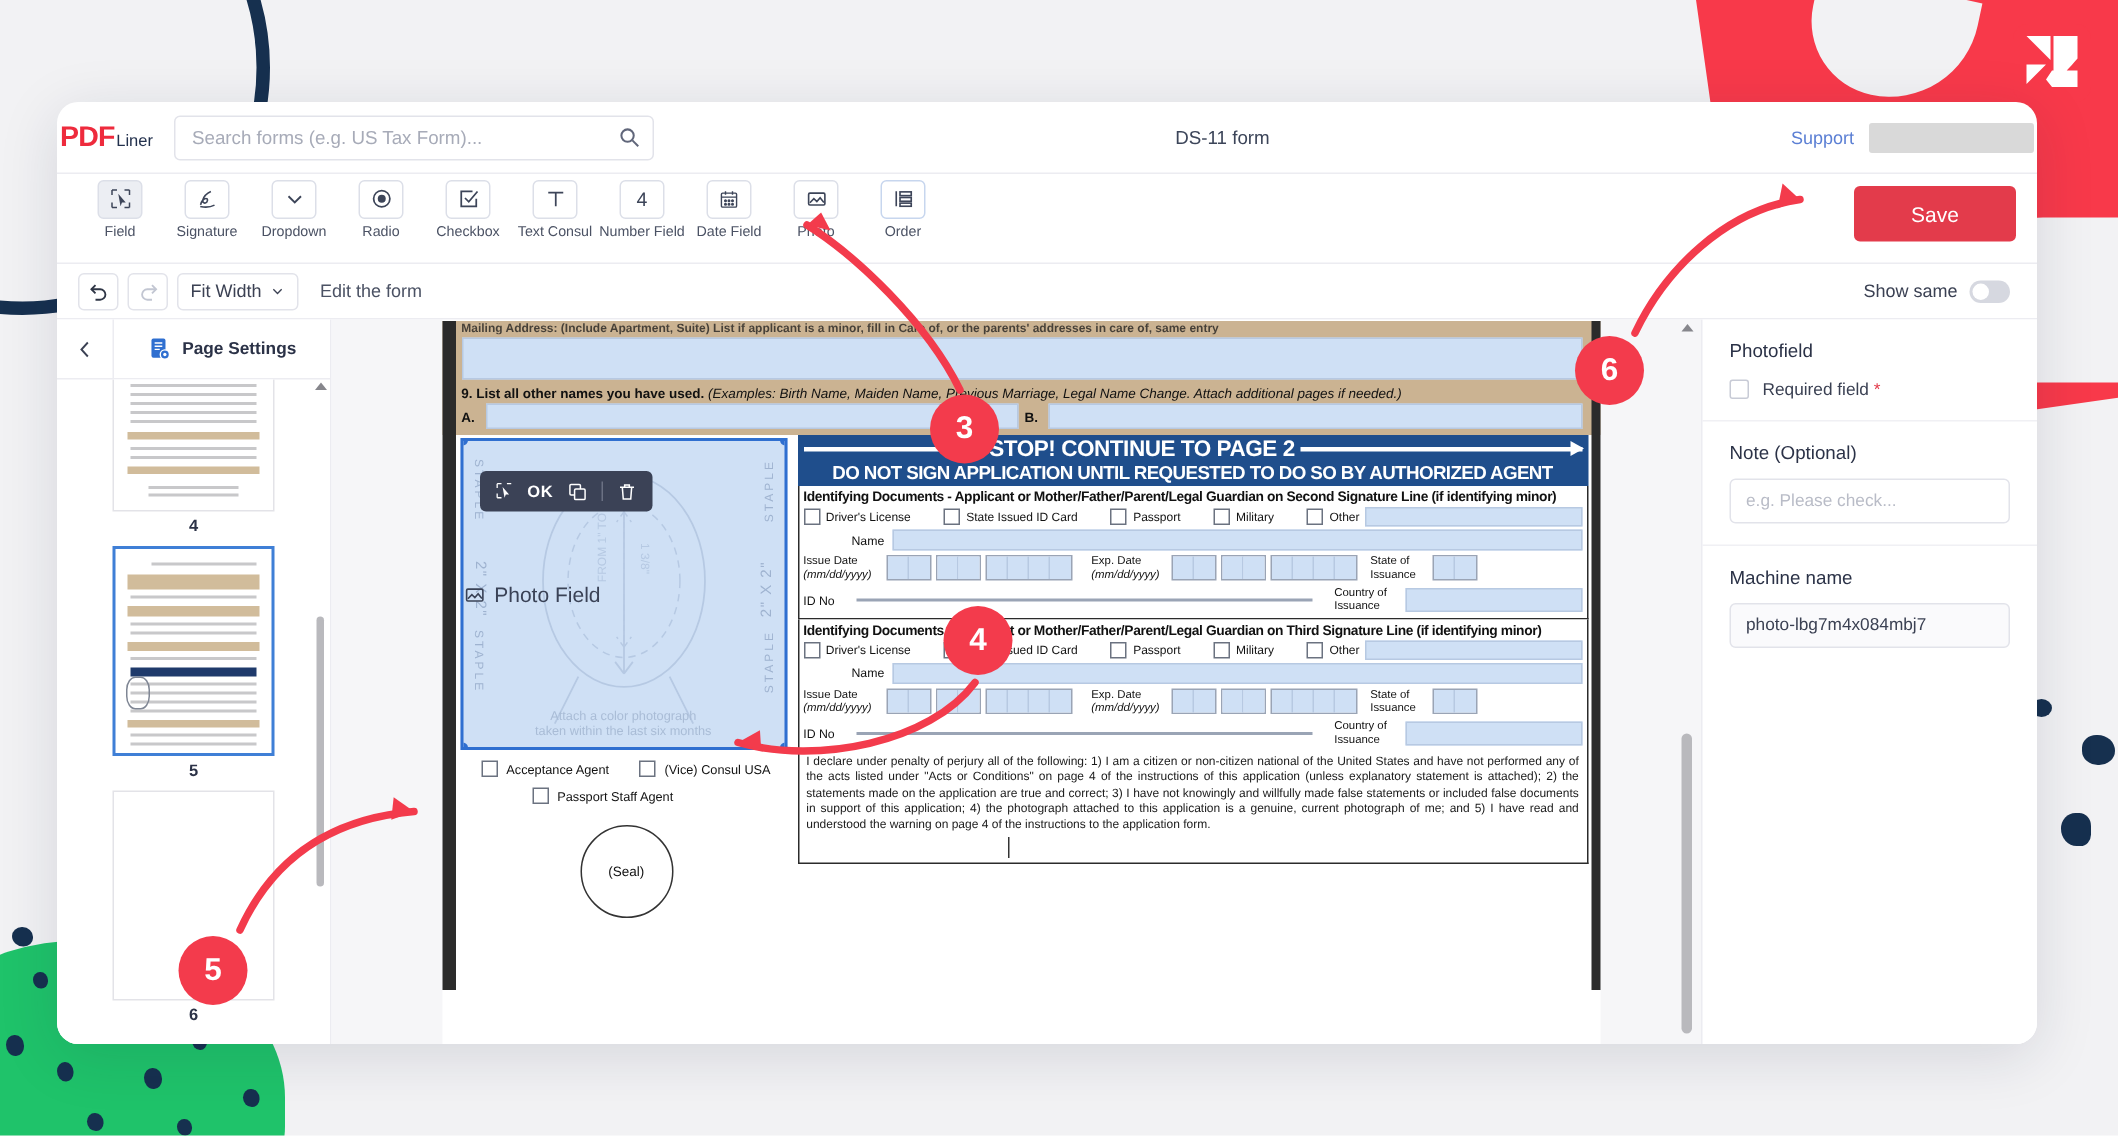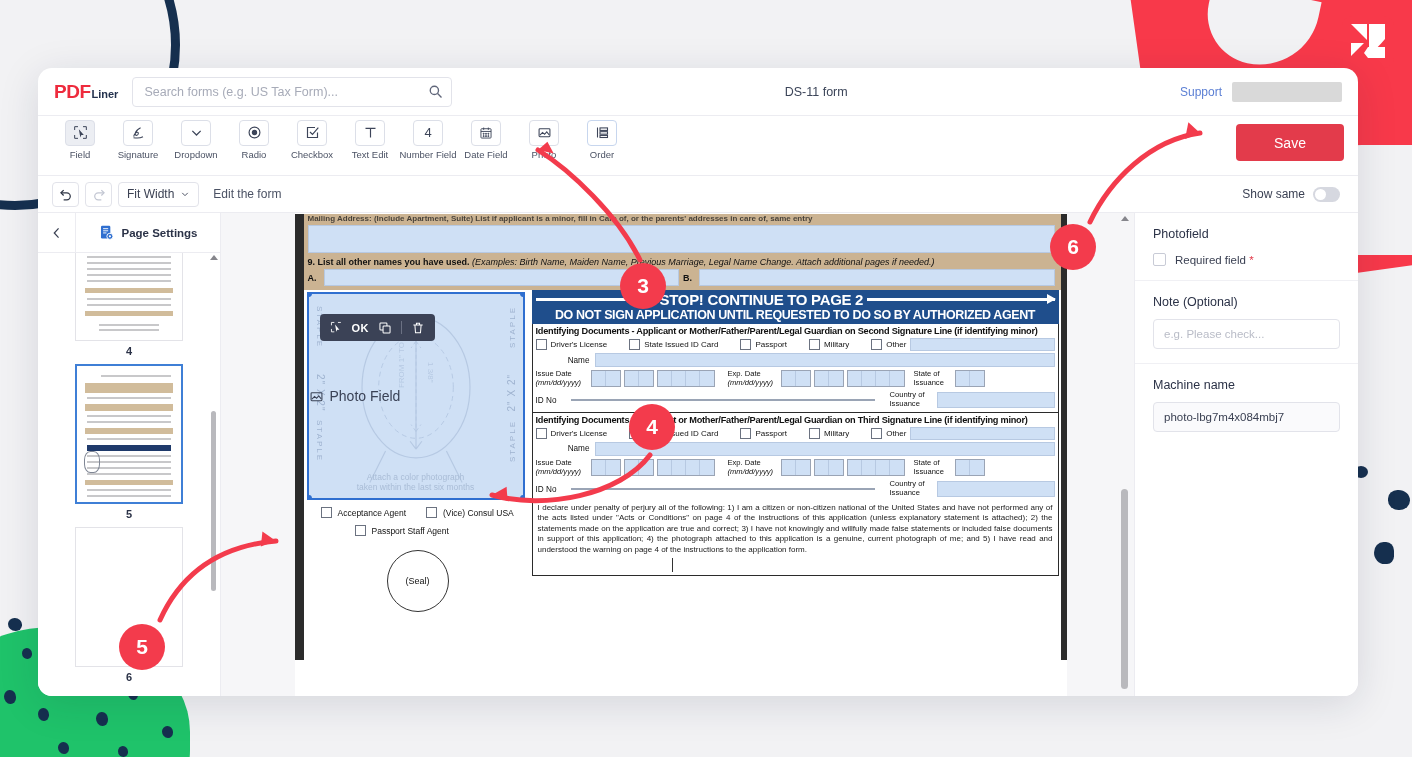--- a/index.html
+++ b/index.html
@@ -69,28 +69,28 @@
     box-shadow: 0 8px 40px rgba(20,30,60,.13);
     overflow: hidden;
     display: flex; flex-direction: column;
   }
 
   
   .hdr {
     height: 48px; flex: 0 0 48px;
     border-bottom: 1px solid #ececf1;
     display: flex; align-items: center;
-    padding: 0 16px;
+    padding: 0 2px;
   }
   .brand {
     display: flex; align-items: baseline; gap: 1px;
     margin-right: 14px; user-select: none;
   }
   .brand .pdf { font-weight: 700; font-size: 19px; color: #ee2b3d; letter-spacing: -.5px; }
-  .brand .liner { font-weight: 700; font-size: 11px; color: #23314d; }
+  .brand .liner { font-weight: 400; font-size: 11px; color: #23314d; }
   .search-wrap {
     position: relative; width: 320px; height: 30px;
   }
   .search-wrap input {
     width: 100%; height: 100%;
     border: 1px solid #e2e3ea; border-radius: 4px;
     padding: 0 30px 0 11px;
     font-size: 12.5px; color: #3b4153;
     font-family: "Liberation Sans", sans-serif;
     outline: none;
@@ -454,21 +454,21 @@
         </svg>
       </div>
       <div class="lbl">Checkbox</div>
     </div>
     <div class="tool">
       <div class="box">
         <svg width="15" height="15" viewBox="0 0 18 18" fill="none" stroke="currentColor" stroke-width="1.4">
           <path d="M3 4h12M9 4v11"></path>
         </svg>
       </div>
-      <div class="lbl">Text Edit</div>
+      <div class="lbl">Text Consul</div>
     </div>
     <div class="tool">
       <div class="box">
         <span style="font-size:13px;line-height:1;font-family:'Liberation Sans',sans-serif;">4</span>
       </div>
       <div class="lbl">Number Field</div>
     </div>
     <div class="tool">
       <div class="box">
         <svg width="14" height="14" viewBox="0 0 18 18" fill="none" stroke="currentColor" stroke-width="1.2">

